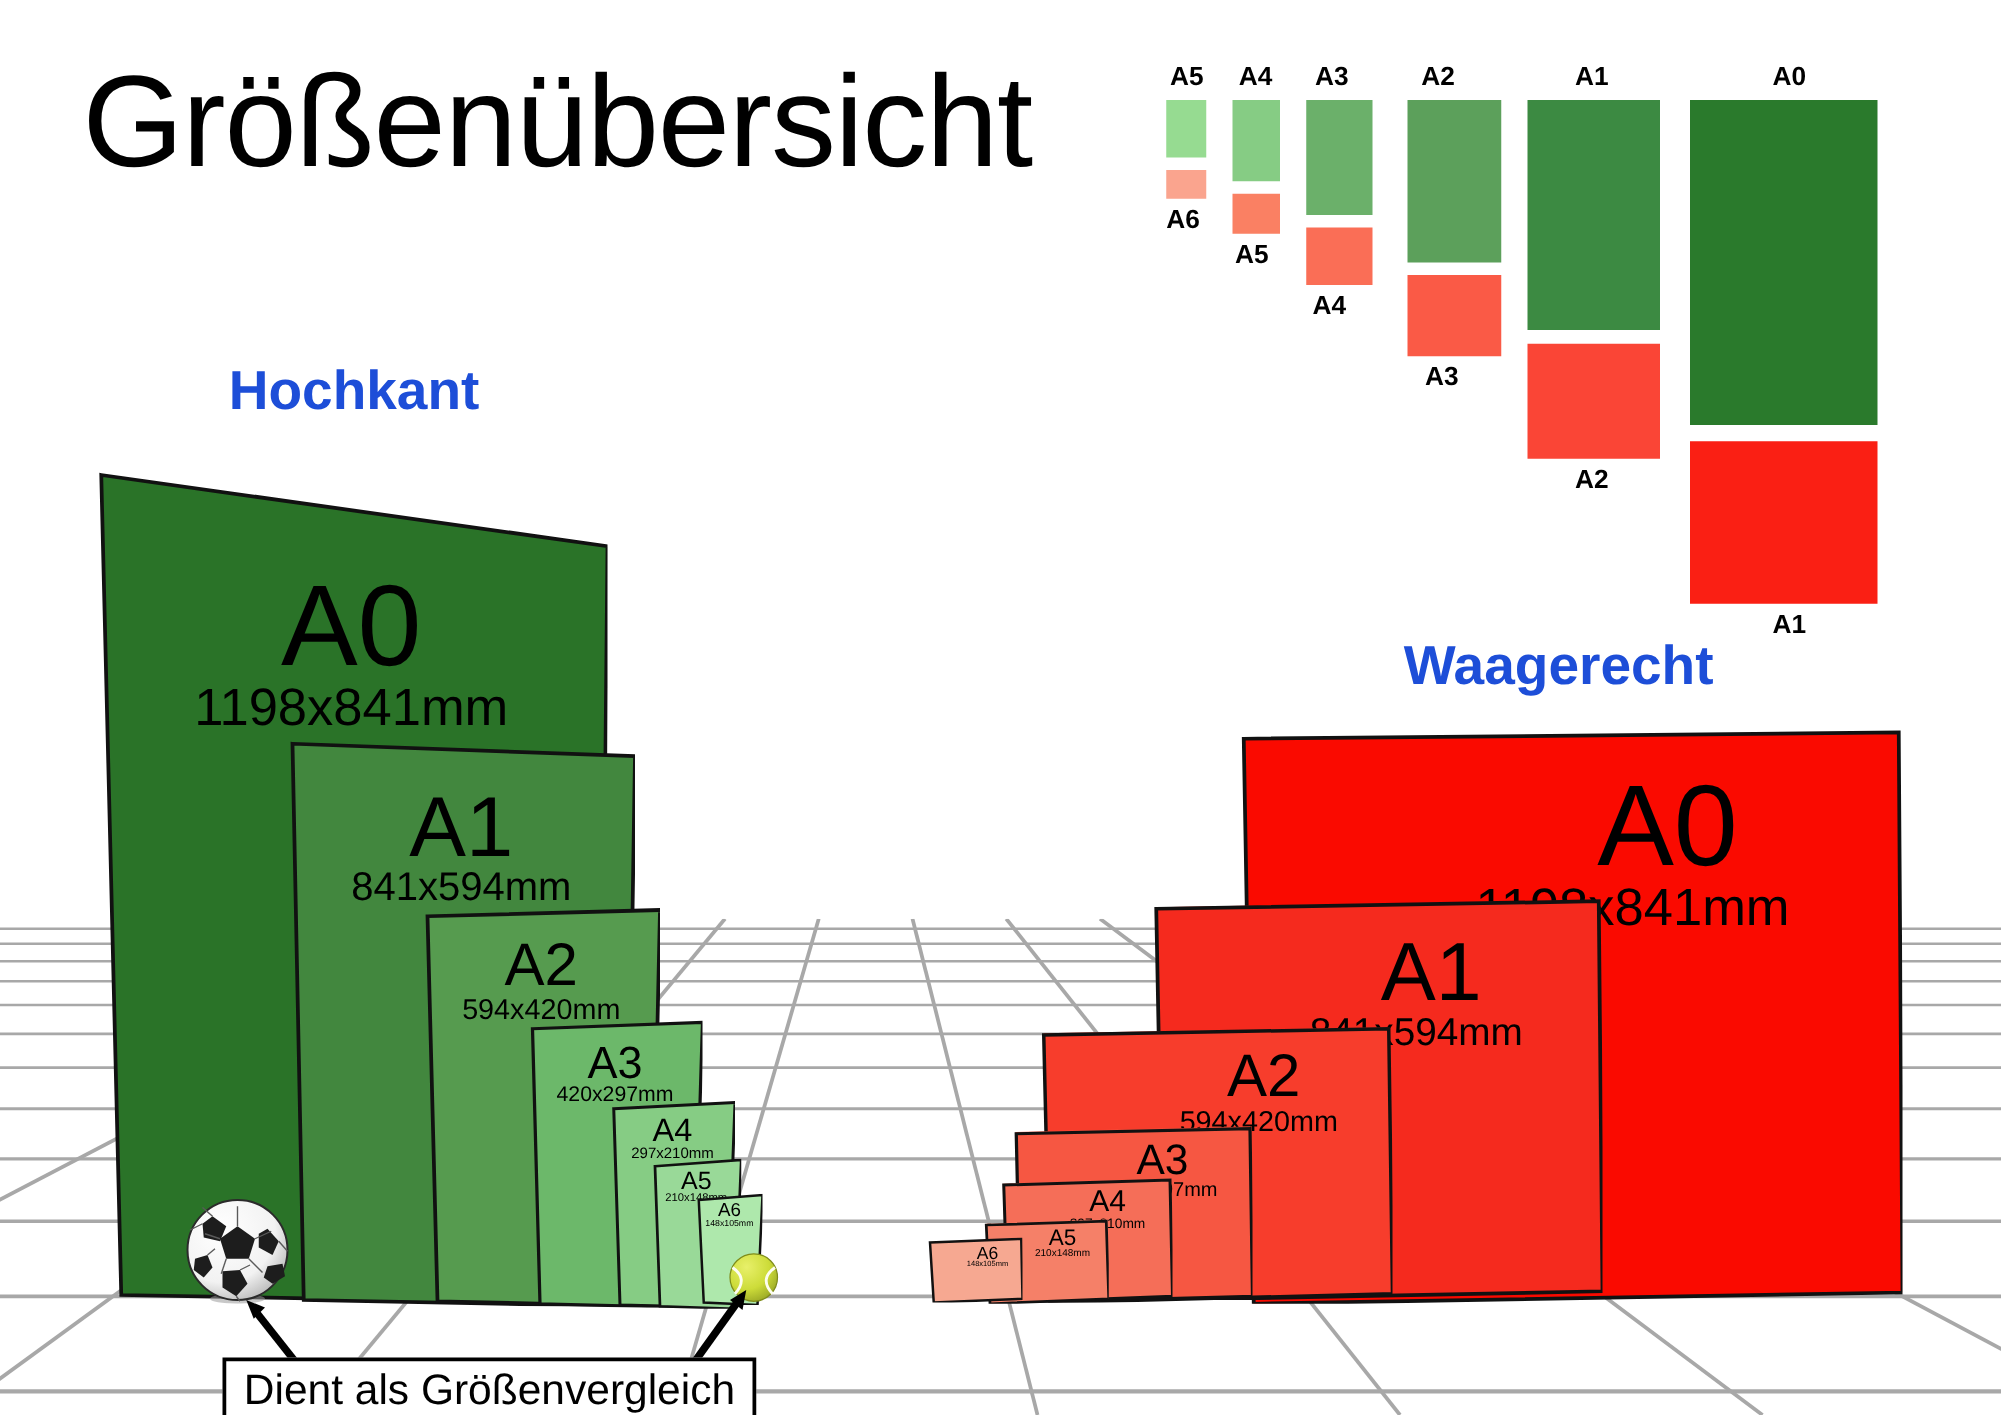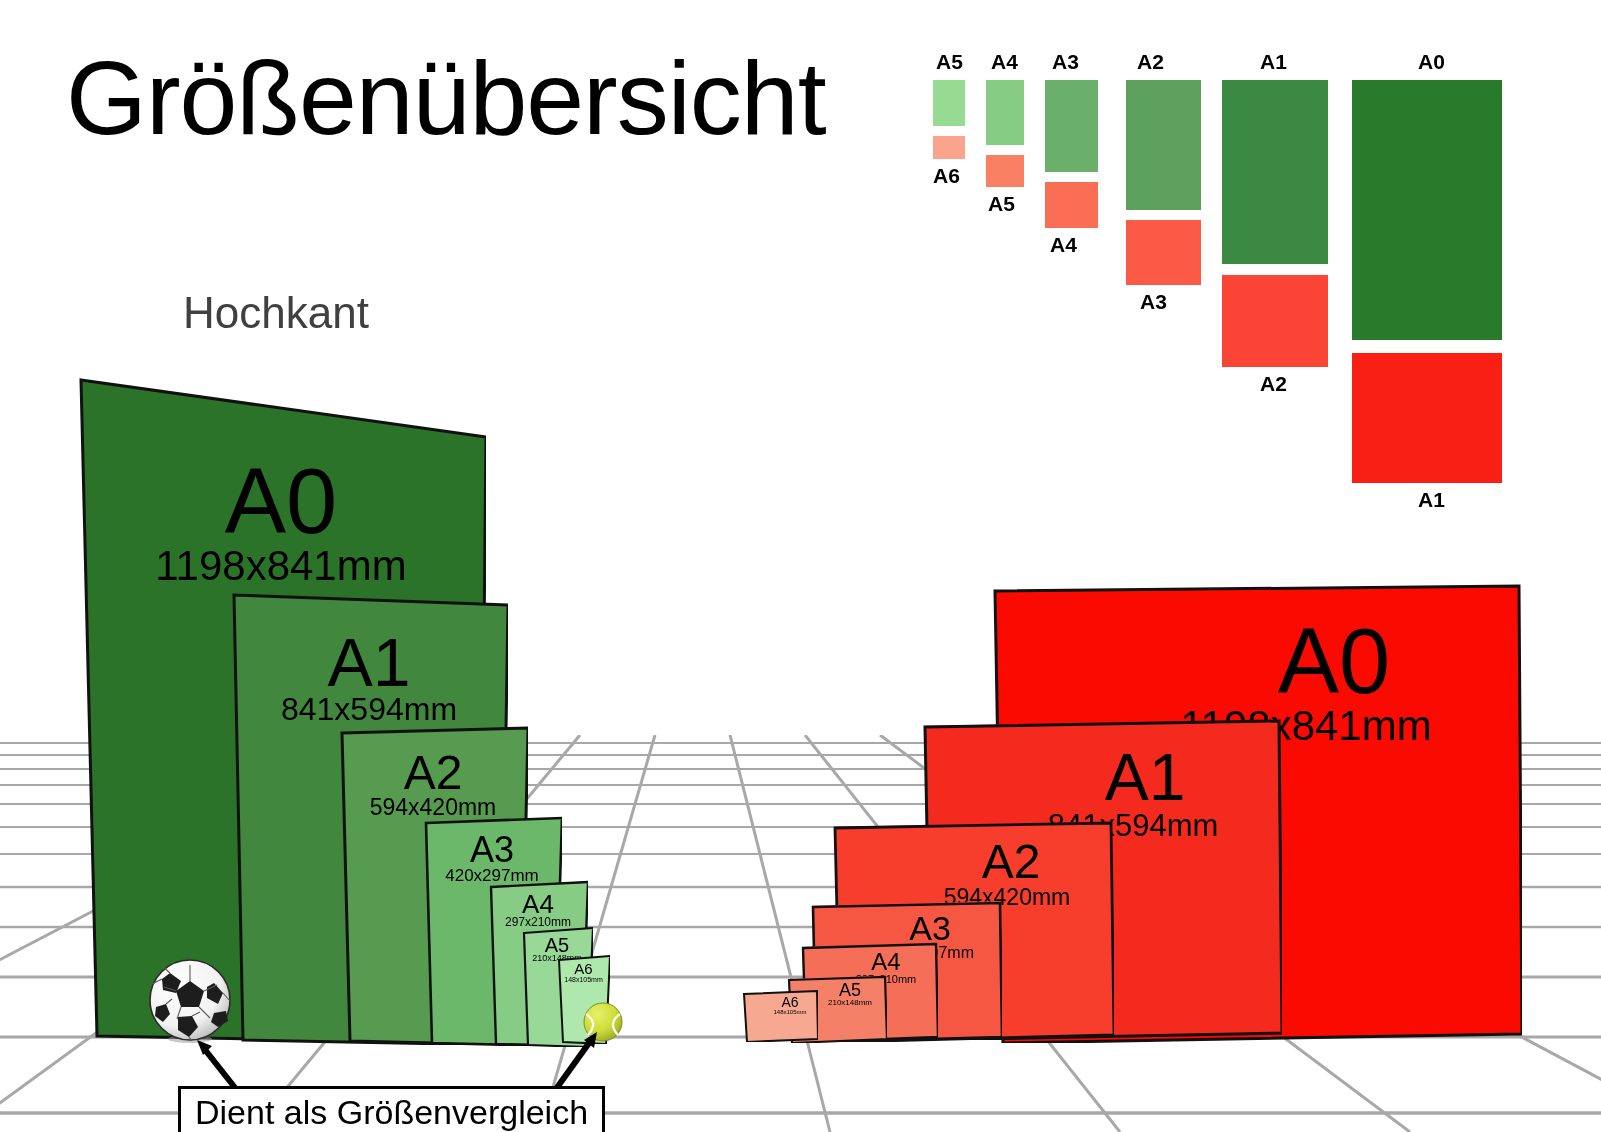--- a/index.html
+++ b/index.html
@@ -8,21 +8,21 @@
 
   
   #title{
     position:absolute;left:66px;top:44px;
     font-size:104px;line-height:1.05;font-weight:400;color:#000;
     letter-spacing:-1px;white-space:nowrap;
   }
 
   
   .section-caption{
-    position:absolute;font-size:44px;color:#404040;white-space:nowrap;font-weight:400;
+    position:absolute;font-size:44px;color:#1d4ed8;white-space:nowrap;font-weight:700;
   }
   #caption-hochkant{left:183px;top:288px;}
   #caption-waagerecht{left:1123px;top:508px;}
 
   
   #floor{position:absolute;left:0;top:735px;width:1601px;height:397px;overflow:hidden;}
   #floor svg{display:block;}
 
   
   .stack{position:absolute;}
@@ -94,20 +94,21 @@
         <line x1="540" y1="397" x2="655" y2="0" stroke-width="3"></line>
         <line x1="830" y1="397" x2="730" y2="0" stroke-width="3"></line>
         <line x1="1120" y1="397" x2="805" y2="0" stroke-width="3"></line>
         <line x1="1410" y1="397" x2="880" y2="0" stroke-width="3"></line>
         <line x1="1700" y1="397" x2="955" y2="0" stroke-width="3"></line>
       </g>
     </svg>
   </div>
 
   <div id="caption-hochkant" class="section-caption">Hochkant</div>
+  <div id="caption-waagerecht" class="section-caption">Waagerecht</div>
 
   <div class="stack">
 
     <div class="sheet" style="left:76px;top:373px;width:410px;height:670px;background:#2A7328;
                 clip-path:polygon(1.2% 1.1%, 100% 9.6%, 98.6% 100%, 5.2% 99.0%);
                 border:none;">
       <div class="lbl name" style="top:82px;font-size:92px;">A0</div>
       <div class="lbl dim" style="top:172px;font-size:42px;">1198x841mm</div>
     </div>
     <div style="position:absolute;left:76px;top:373px;width:410px;height:670px;pointer-events:none;">

